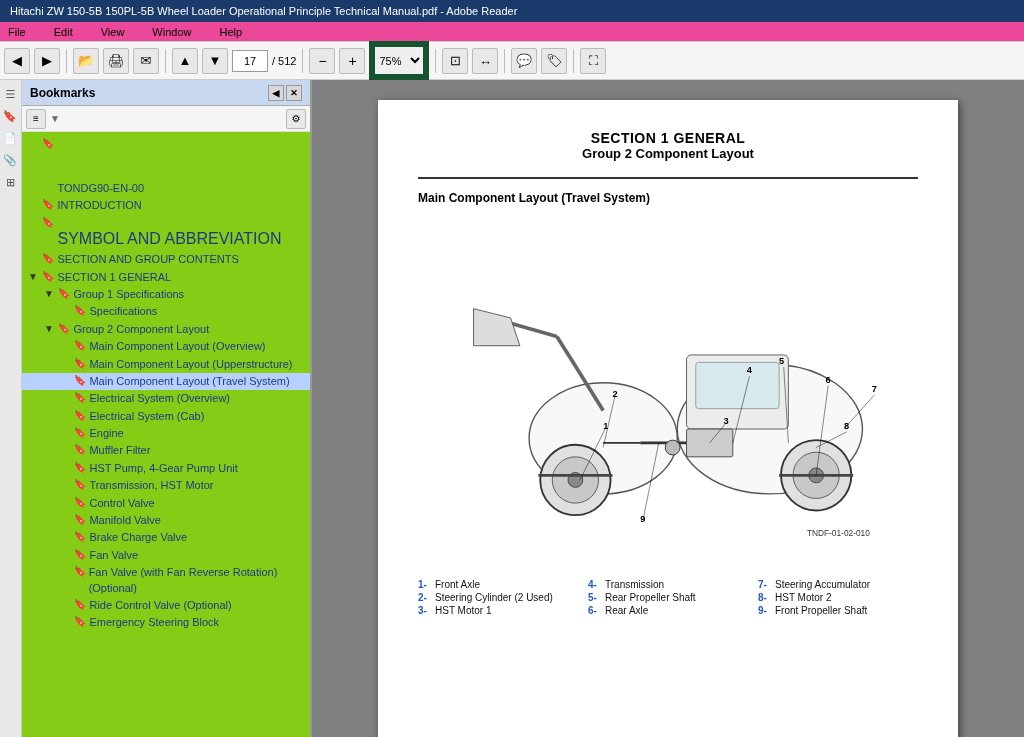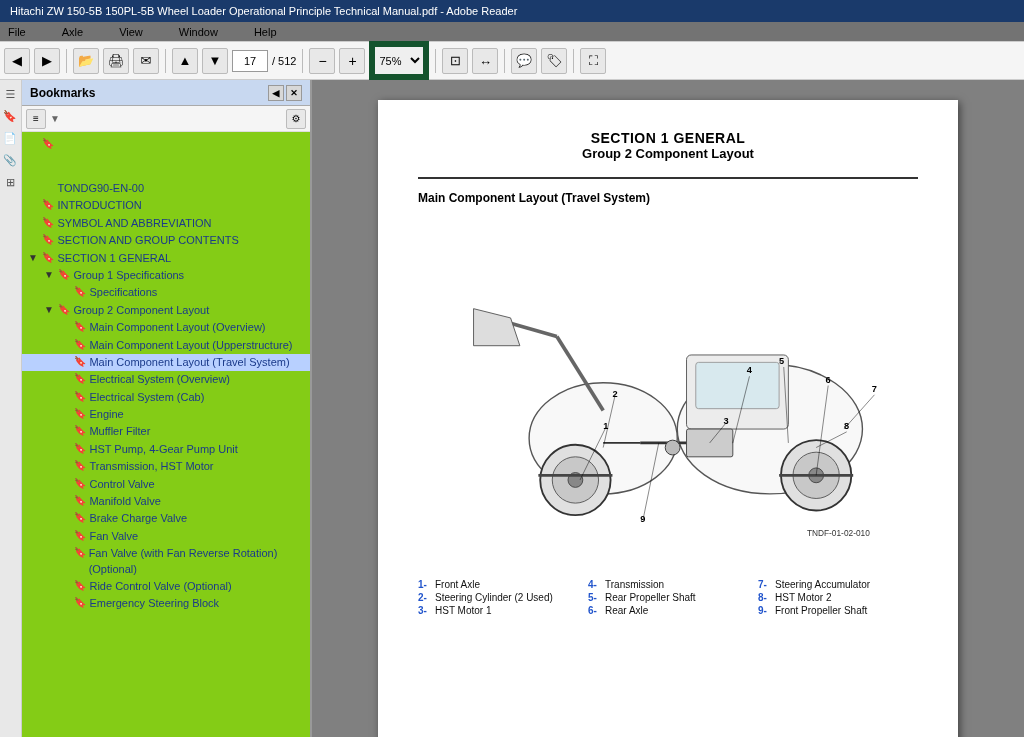--- a/index.html
+++ b/index.html
@@ -11,27 +11,27 @@
       color: white;
       padding: 4px 10px;
       font-size: 11px;
       height: 22px;
       display: flex;
       align-items: center;
     }
 
     
     .menu-bar {
-      background: #737373;
+      background: #ec4899;
       border-bottom: 1px solid #ccc;
       height: 20px;
       display: flex;
       align-items: center;
       padding: 0 4px;
-      gap: 28px;
+      gap: 20px;
       font-size: 11px;
     }
     .menu-item { cursor: pointer; padding: 2px 4px; }
 
     
     .toolbar {
       background: #f5f5f5;
       border-bottom: 1px solid #ccc;
       height: 38px;
       display: flex;
@@ -234,21 +234,21 @@
   </style>
 </head>
 <body>
 
 <div class="title-bar">
   <span>Hitachi ZW 150-5B 150PL-5B Wheel Loader Operational Principle Technical Manual.pdf - Adobe Reader</span>
 </div>
 
 <div class="menu-bar">
   <span class="menu-item">File</span>
-  <span class="menu-item">Axle</span>
+  <span class="menu-item">Edit</span>
   <span class="menu-item">View</span>
   <span class="menu-item">Window</span>
   <span class="menu-item">Help</span>
 </div>
 
 <div class="toolbar">
   <div class="toolbar-btn">◀</div>
   <div class="toolbar-btn">▶</div>
   <div class="toolbar-separator"></div>
   <div class="toolbar-btn">📂</div>
@@ -309,21 +309,21 @@
           <span style="font-size:11px;margin-top:44px;">TONDG90-EN-00</span>
         </div>
         <div class="tree-item" style="padding-left: 6px;">
           <span class="tree-toggle" style="visibility:hidden;">▶</span>
           <span class="bookmark-icon">🔖</span>
           <span style="font-size:11px;">INTRODUCTION</span>
         </div>
         <div class="tree-item" style="padding-left: 6px;">
           <span class="tree-toggle" style="visibility:hidden;">▶</span>
           <span class="bookmark-icon">🔖</span>
-          <span style="font-size:11px;">SYMBOL AND ABBREVIATION</span>
+          <span style="font-size:16px;margin-top:12px;">SYMBOL AND ABBREVIATION</span>
         </div>
         <div class="tree-item" style="padding-left: 6px;">
           <span class="tree-toggle" style="visibility:hidden;">▶</span>
           <span class="bookmark-icon">🔖</span>
           <span style="font-size:11px;">SECTION AND GROUP CONTENTS</span>
         </div>
         <div class="tree-item" style="padding-left: 6px;">
           <span class="tree-toggle">▼</span>
           <span class="bookmark-icon">🔖</span>
           <span style="font-size:11px;">SECTION 1 GENERAL</span>

